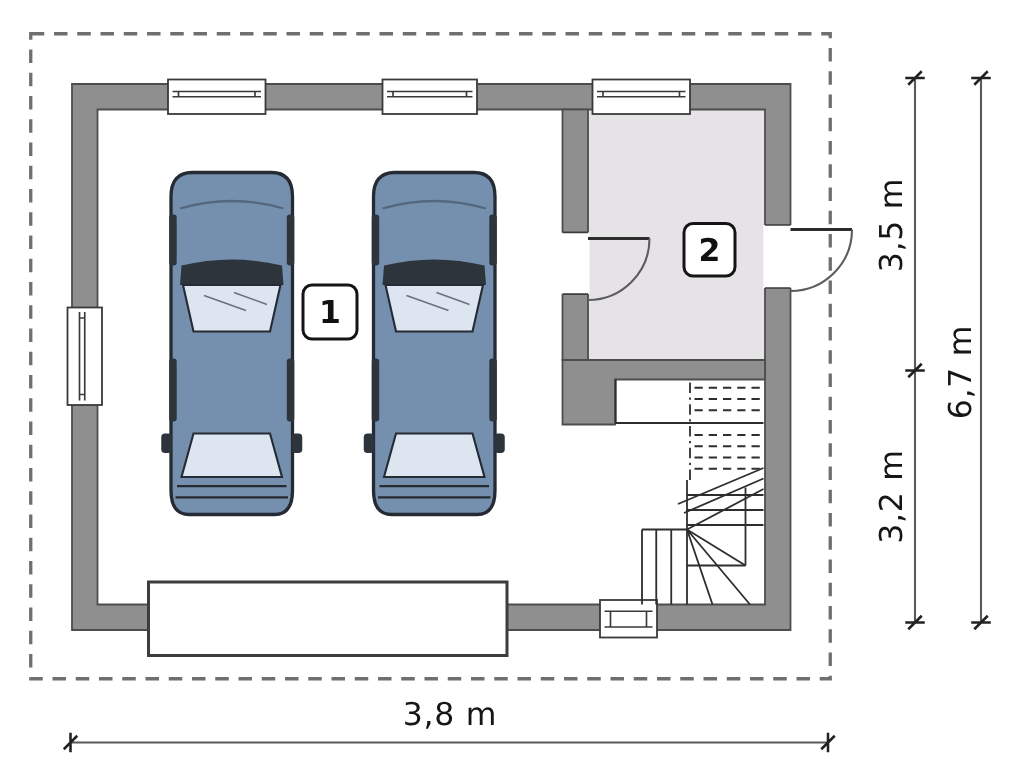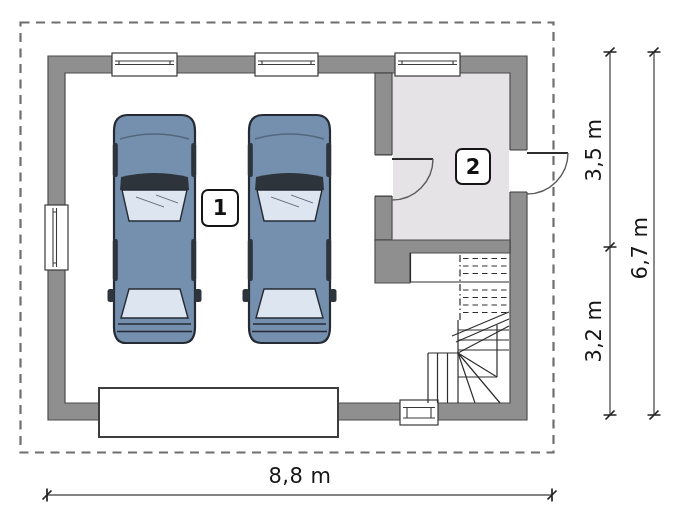--- a/index.html
+++ b/index.html
@@ -143,17 +143,17 @@
     </g>
   </svg>
 
   <div class="plan-label" style="left:201px;top:189px;width:38px;height:38px;">
     <span>1</span>
   </div>
   <div class="plan-label" style="left:455px;top:148px;width:36px;height:37px;">
     <span>2</span>
   </div>
 
-  <div class="dim-text" style="left:240px;top:464px;">8,8 m</div>
+  <div class="dim-text" style="left:240px;top:464px;">3,8 m</div>
   <div class="dim-text rot" style="left:534px;top:138px;">3,5 m</div>
   <div class="dim-text rot" style="left:534px;top:319px;">3,2 m</div>
   <div class="dim-text rot" style="left:580px;top:236px;">6,7 m</div>
 </div>
 
 </body></html>

